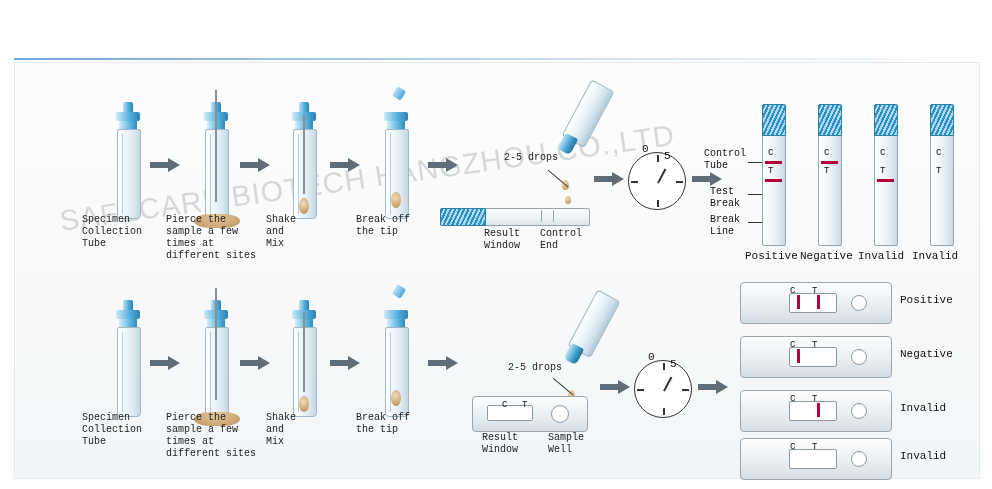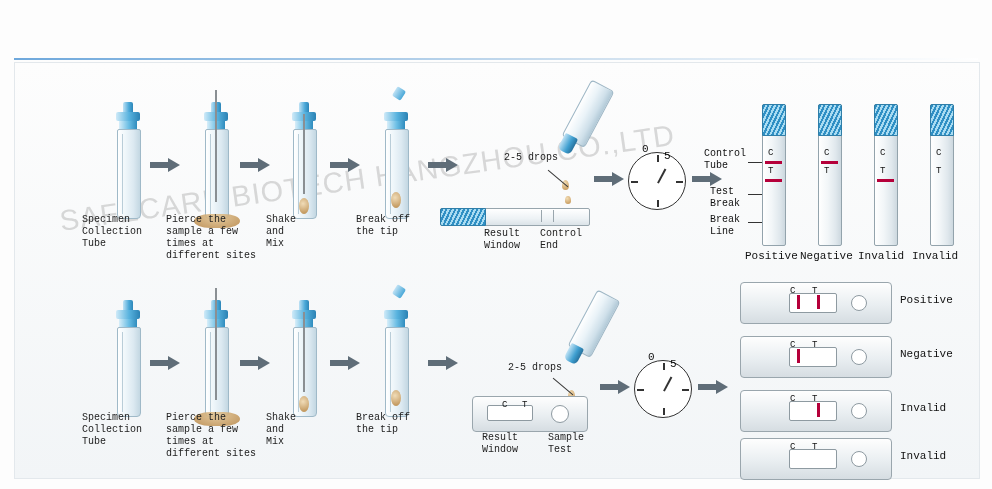--- a/index.html
+++ b/index.html
@@ -438,21 +438,21 @@
 
   <div class="cassette" style="left:472px;top:396px;width:114px;height:34px;">
     <div class="cass-window" style="left:14px;top:8px;width:44px;height:14px;"></div>
     <div class="cass-well" style="left:78px;top:8px;width:16px;height:16px;"></div>
   </div>
   <div class="ct-label" style="left:502px;top:400px;">C</div>
   <div class="ct-label" style="left:522px;top:400px;">T</div>
   <div class="cap" style="left:482px;top:432px;width:64px;">Result
 Window</div>
   <div class="cap" style="left:548px;top:432px;width:60px;">Sample
-Test</div>
+Well</div>
 
   <div class="clock" style="left:634px;top:360px;">
     <div class="tickT"></div>
       <div class="tickB"></div>
       <div class="tickL"></div>
       <div class="tickR"></div>
     <div class="hand"></div>
   </div>
   <div class="clocknum" style="left:648px;top:351px;">0</div>
   <div class="clocknum" style="left:670px;top:358px;">5</div>

